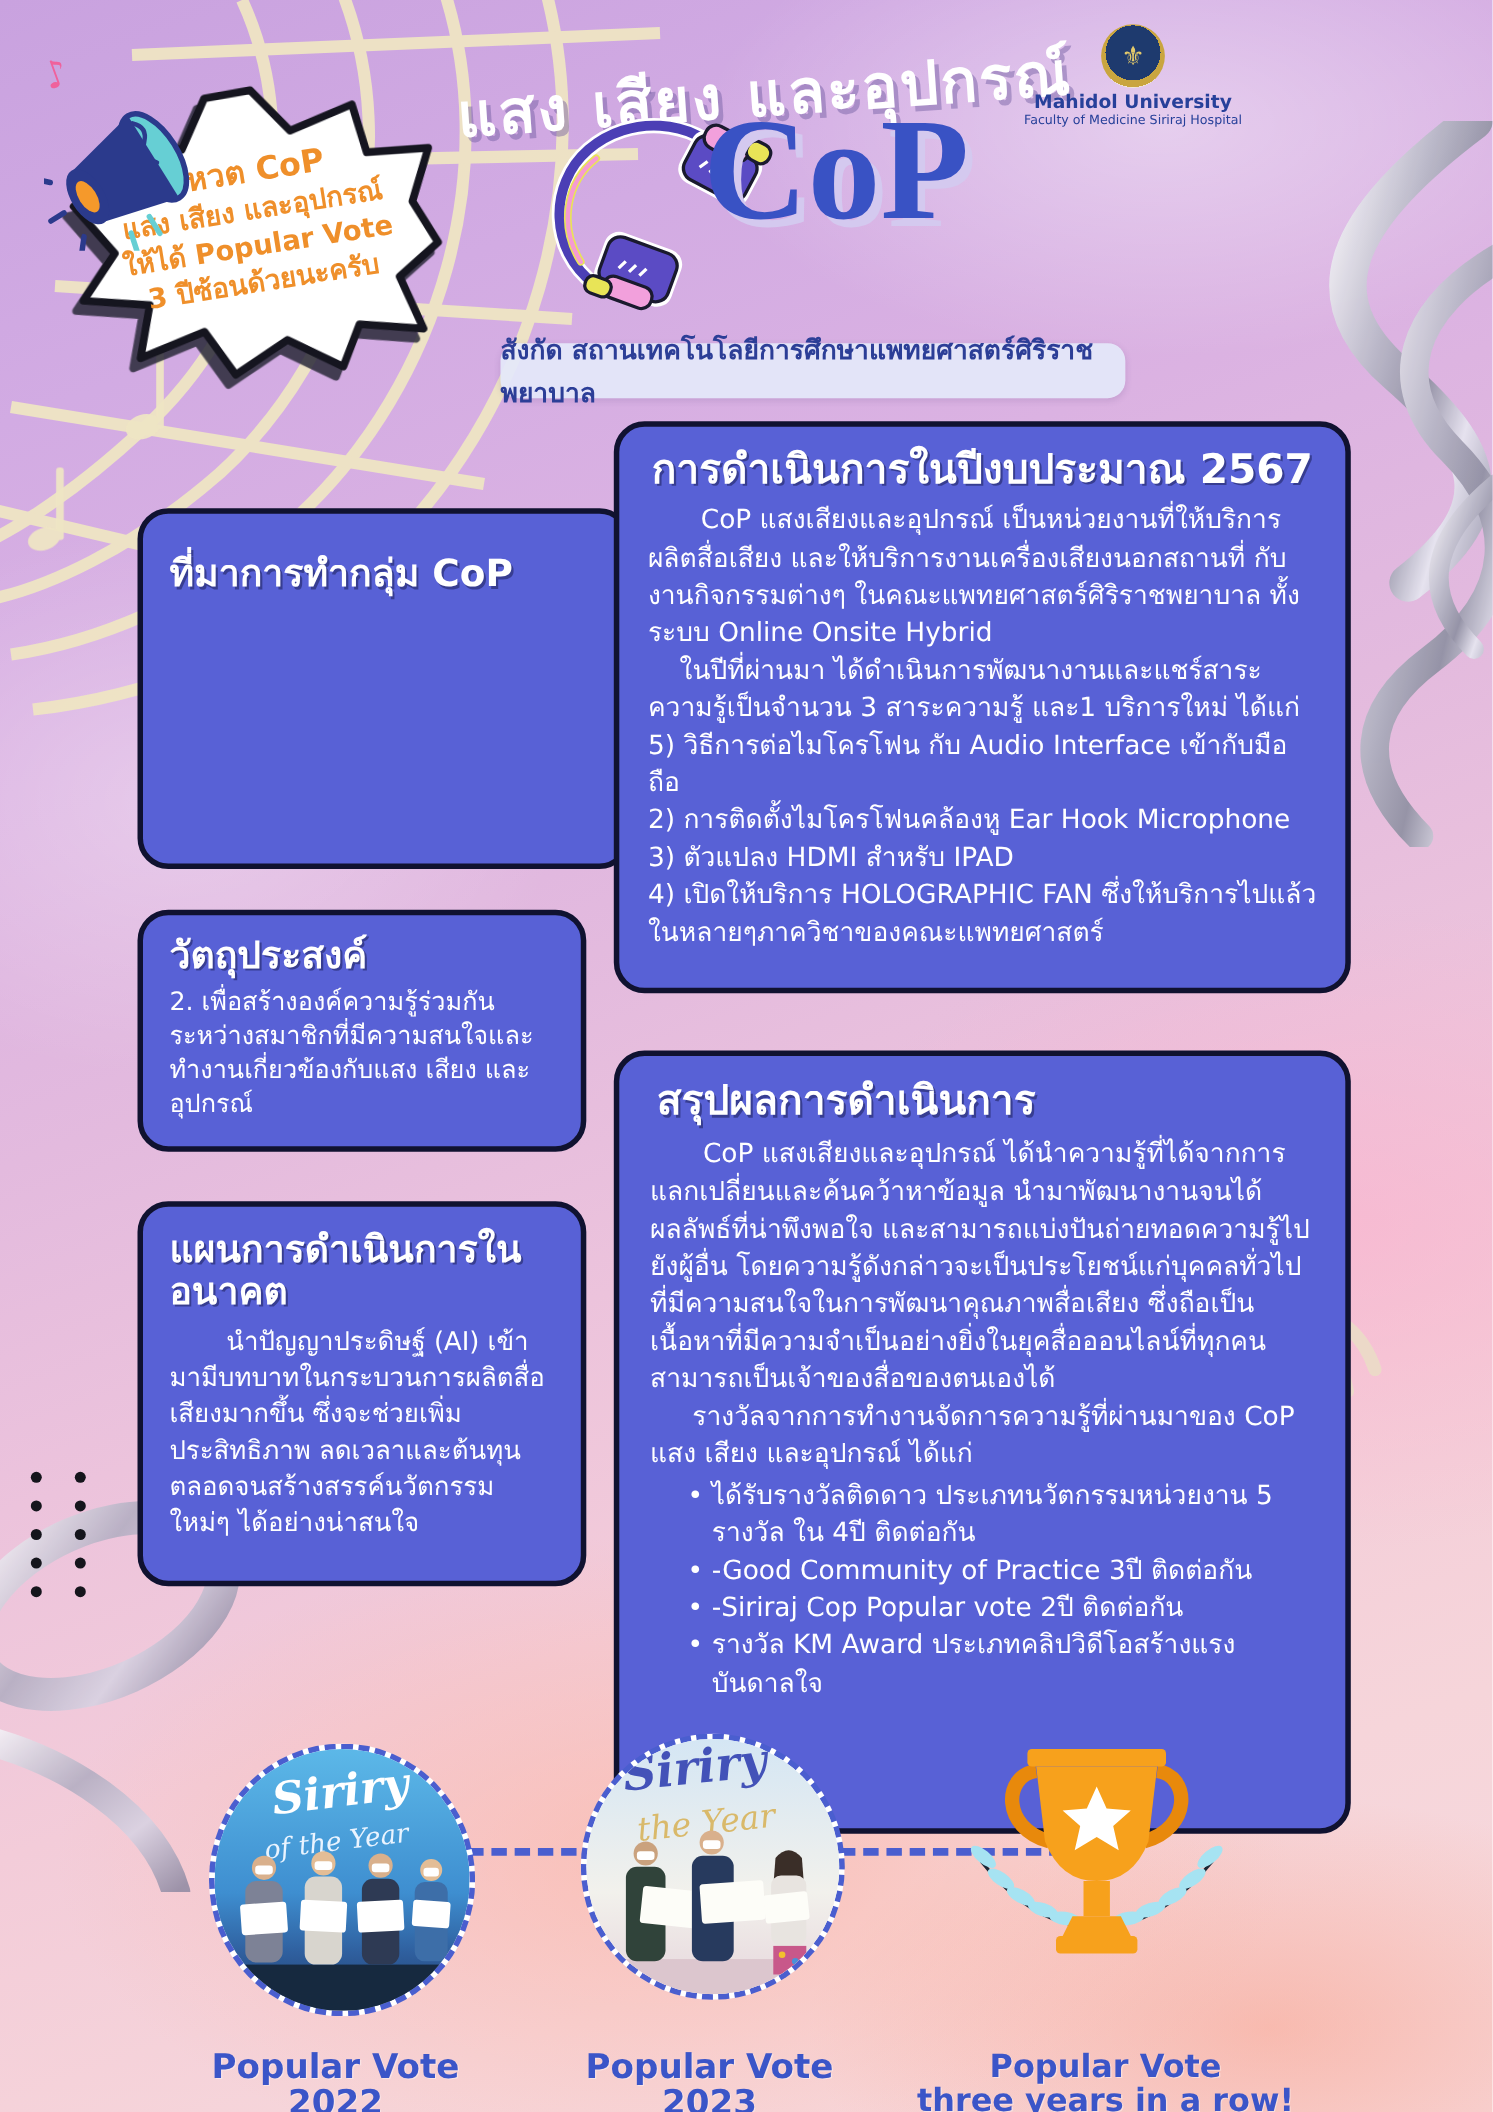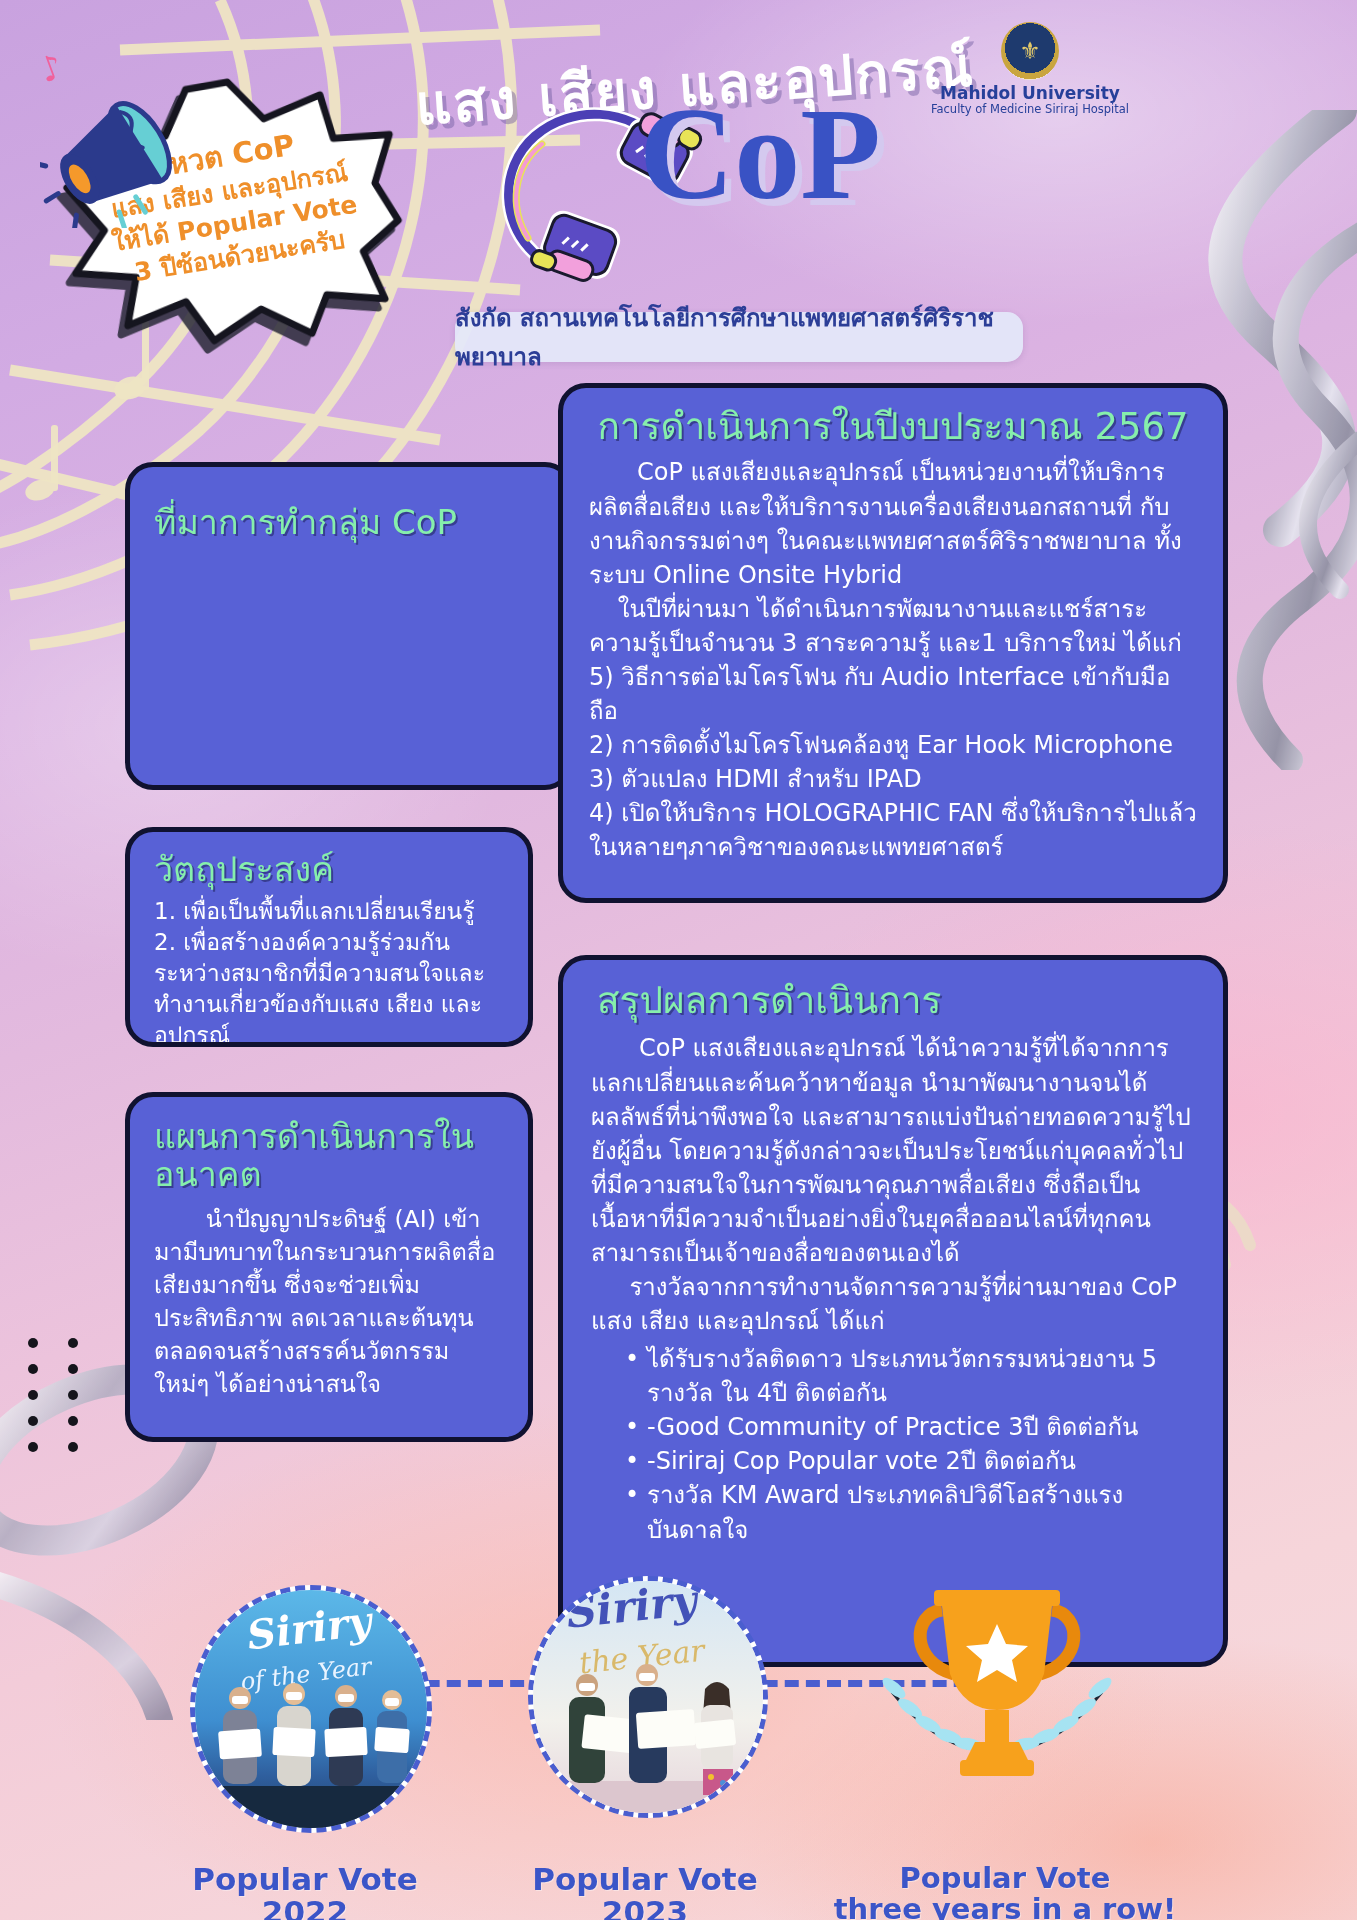--- a/index.html
+++ b/index.html
@@ -32,21 +32,21 @@
     color:#2c3e97;font-weight:700;font-size:24px;box-shadow:0 2px 6px rgba(80,60,120,0.15);}
   
   .badge-wrap{left:62px;top:78px;width:340px;height:275px;transform:rotate(-2deg);}
   .badge-text{position:absolute;left:20px;top:58px;width:300px;text-align:center;transform:rotate(-7deg);
     color:#ef8f2a;font-weight:800;line-height:1.32;}
   .badge-text .b1{font-size:29px;}
   .badge-text .b2{font-size:25px;}
   
   .box{background:#5861d6;border:5px solid #101230;border-radius:28px;color:#ffffff;
     overflow:hidden;box-sizing:border-box;}
-  .box-title{font-weight:400;color:#86efac;text-shadow:2px 2px 0 rgba(30,32,90,0.55);line-height:1.12;}
+  .box-title{font-weight:700;color:#ffffff;text-shadow:2px 2px 0 rgba(30,32,90,0.55);line-height:1.12;}
   .box-body{color:#ffffff;}
   .box1{left:125px;top:462px;width:448px;height:328px;padding:36px 24px;}
   .box1 .box-title{font-size:34px;margin-bottom:12px;}
   .box1 .box-body{font-size:23.5px;line-height:1.4;text-indent:2.2em;}
   .box2{left:125px;top:827px;width:408px;height:220px;padding:18px 24px;}
   .box2 .box-title{font-size:34px;margin-bottom:8px;}
   .box2 .box-body{font-size:23px;line-height:1.35;}
   .box3{left:125px;top:1092px;width:408px;height:350px;padding:20px 24px;}
   .box3 .box-title{font-size:34px;margin-bottom:10px;}
   .box3 .box-body{font-size:23.5px;line-height:1.4;text-indent:2.2em;}
@@ -252,21 +252,20 @@
   <div class="abs affiliation">
     <span>สังกัด สถานเทคโนโลยีการศึกษาแพทยศาสตร์ศิริราชพยาบาล</span>
   </div>
 
   <div class="abs box box1">
     <div class="box-title">ที่มาการทำกลุ่ม CoP</div>
   </div>
 
   <div class="abs box box2">
     <div class="box-title">วัตถุประสงค์</div>
-    <div class="box-body">1. เพื่อเป็นพื้นที่แลกเปลี่ยนเรียนรู้</div>
     <div class="box-body">2. เพื่อสร้างองค์ความรู้ร่วมกันระหว่างสมาชิกที่มีความสนใจและทำงานเกี่ยวข้องกับแสง เสียง และอุปกรณ์</div>
   </div>
 
   <div class="abs box box3">
     <div class="box-title">แผนการดำเนินการในอนาคต</div>
     <div class="box-body">นำปัญญาประดิษฐ์ (AI) เข้ามามีบทบาทในกระบวนการผลิตสื่อเสียงมากขึ้น ซึ่งจะช่วยเพิ่มประสิทธิภาพ ลดเวลาและต้นทุน ตลอดจนสร้างสรรค์นวัตกรรมใหม่ๆ ได้อย่างน่าสนใจ</div>
   </div>
 
   <div class="abs box boxA">
     <div class="box-title">การดำเนินการในปีงบประมาณ 2567</div>

